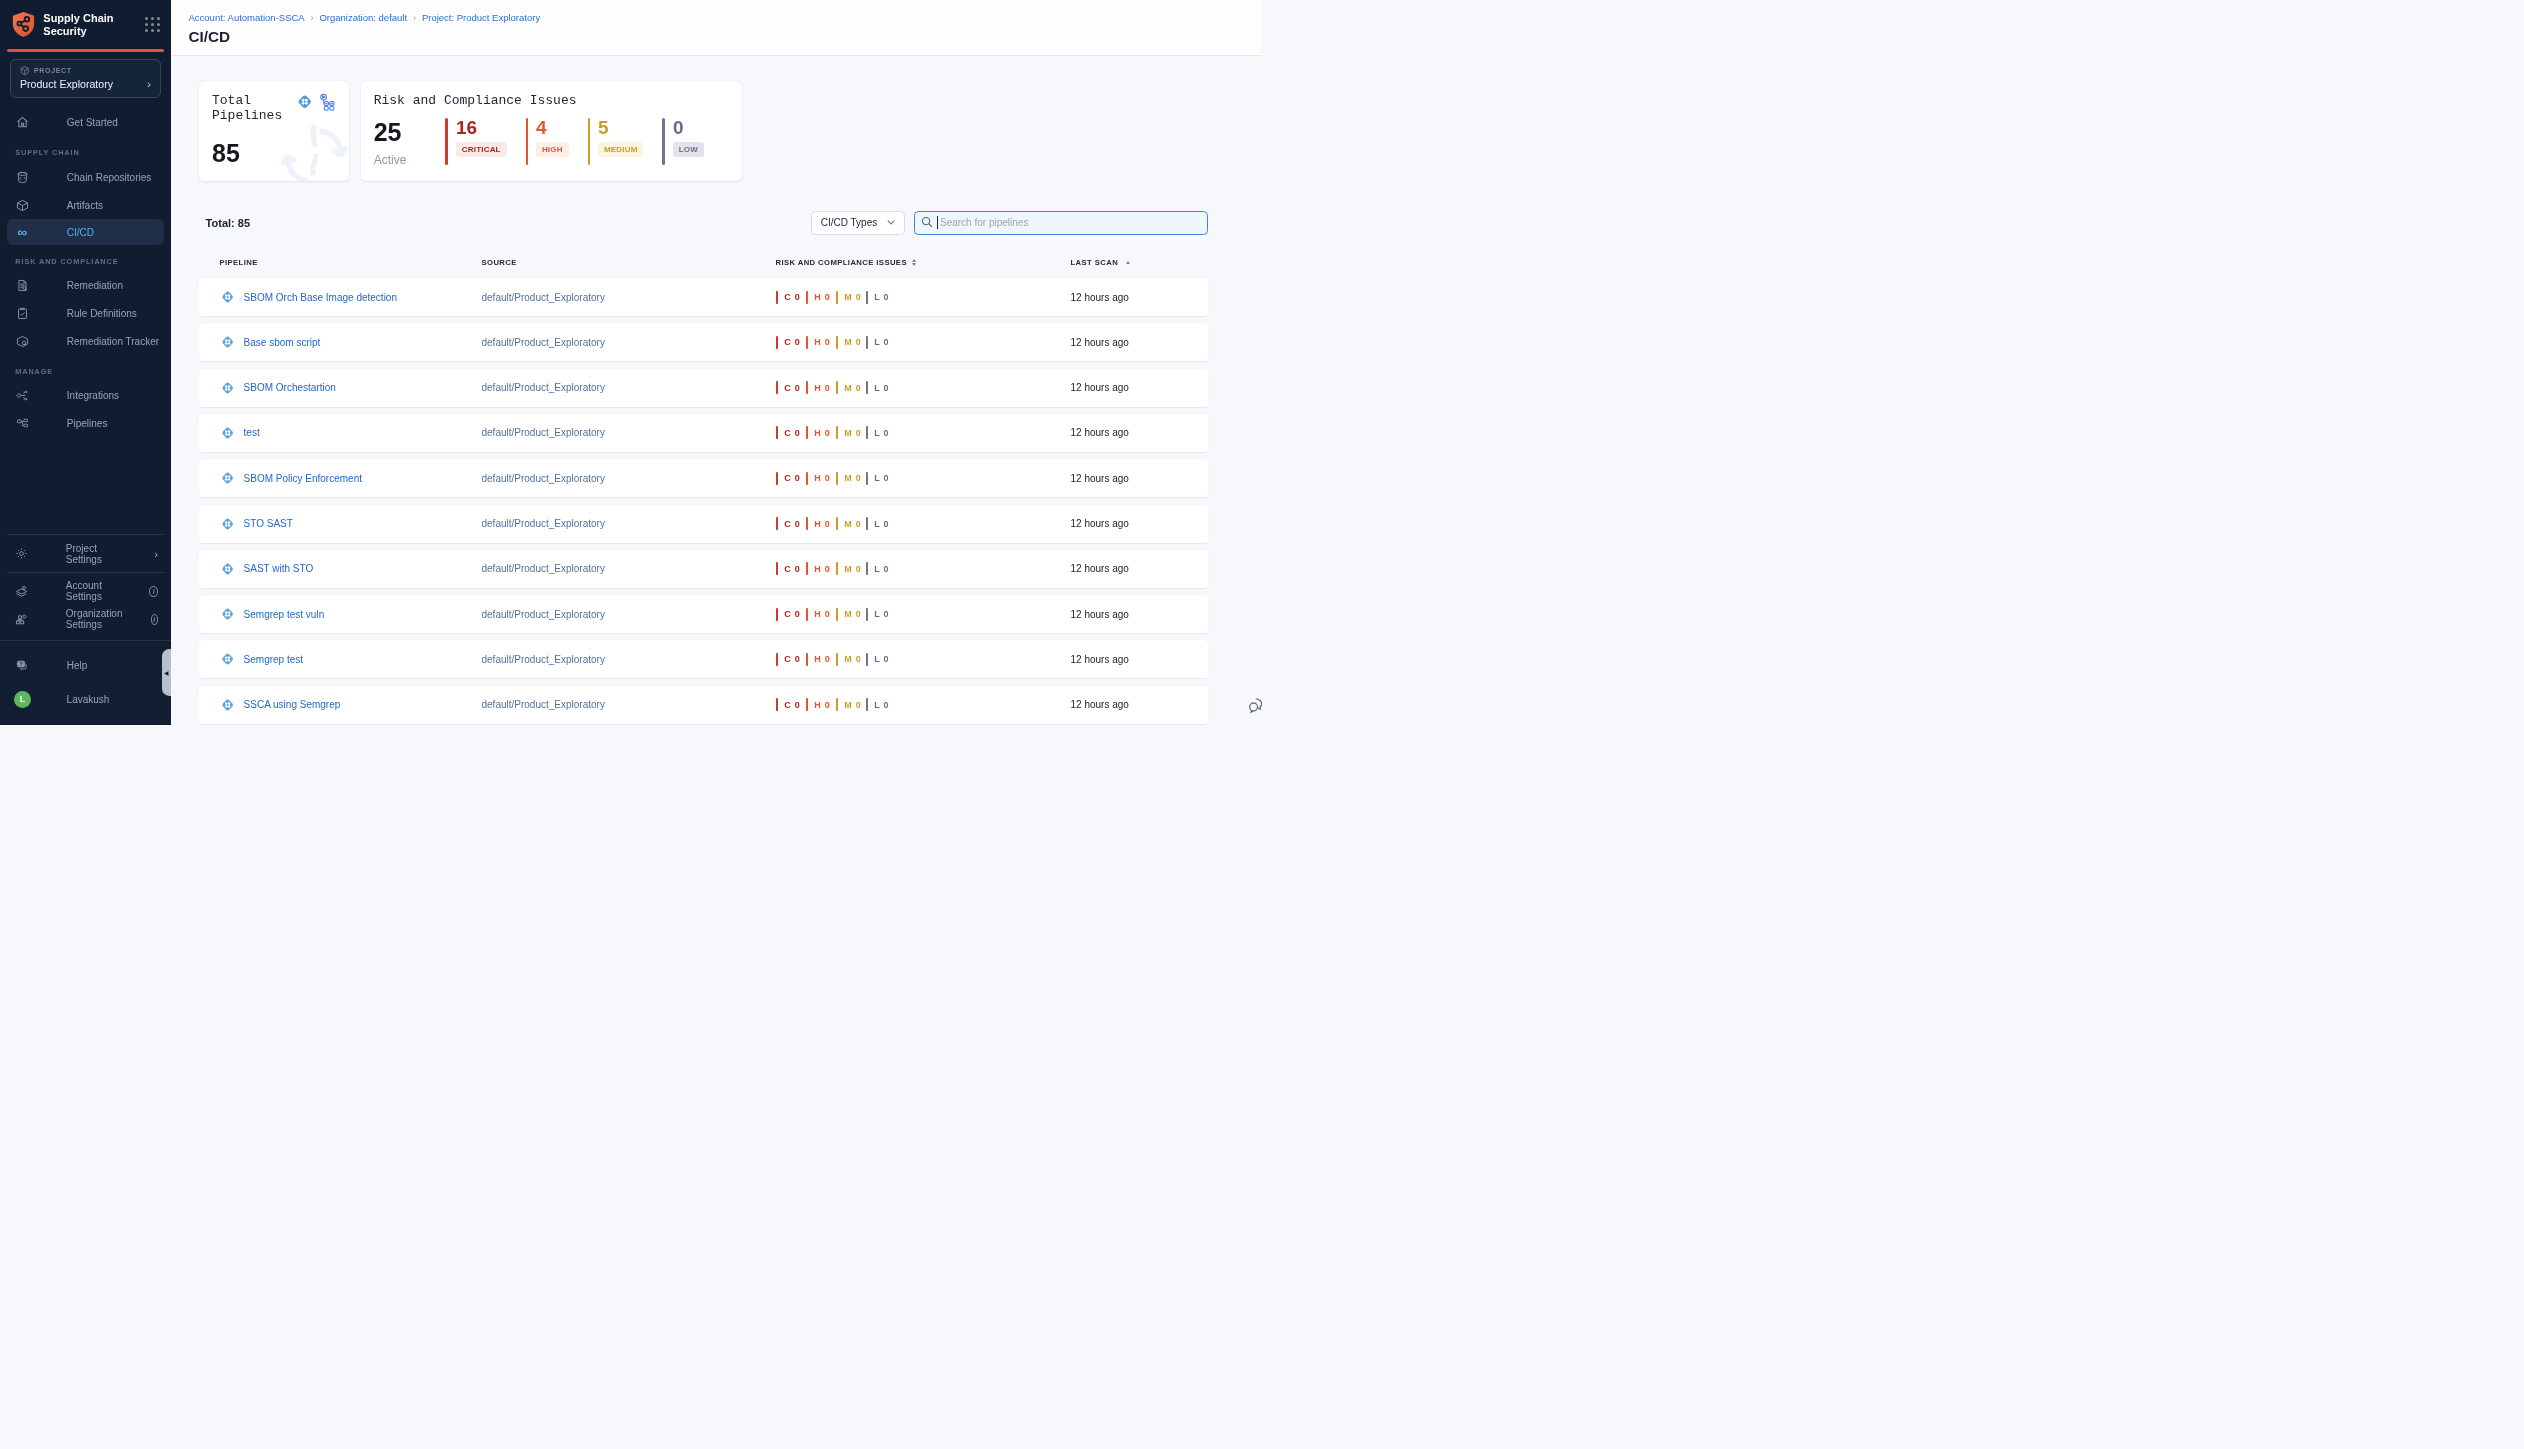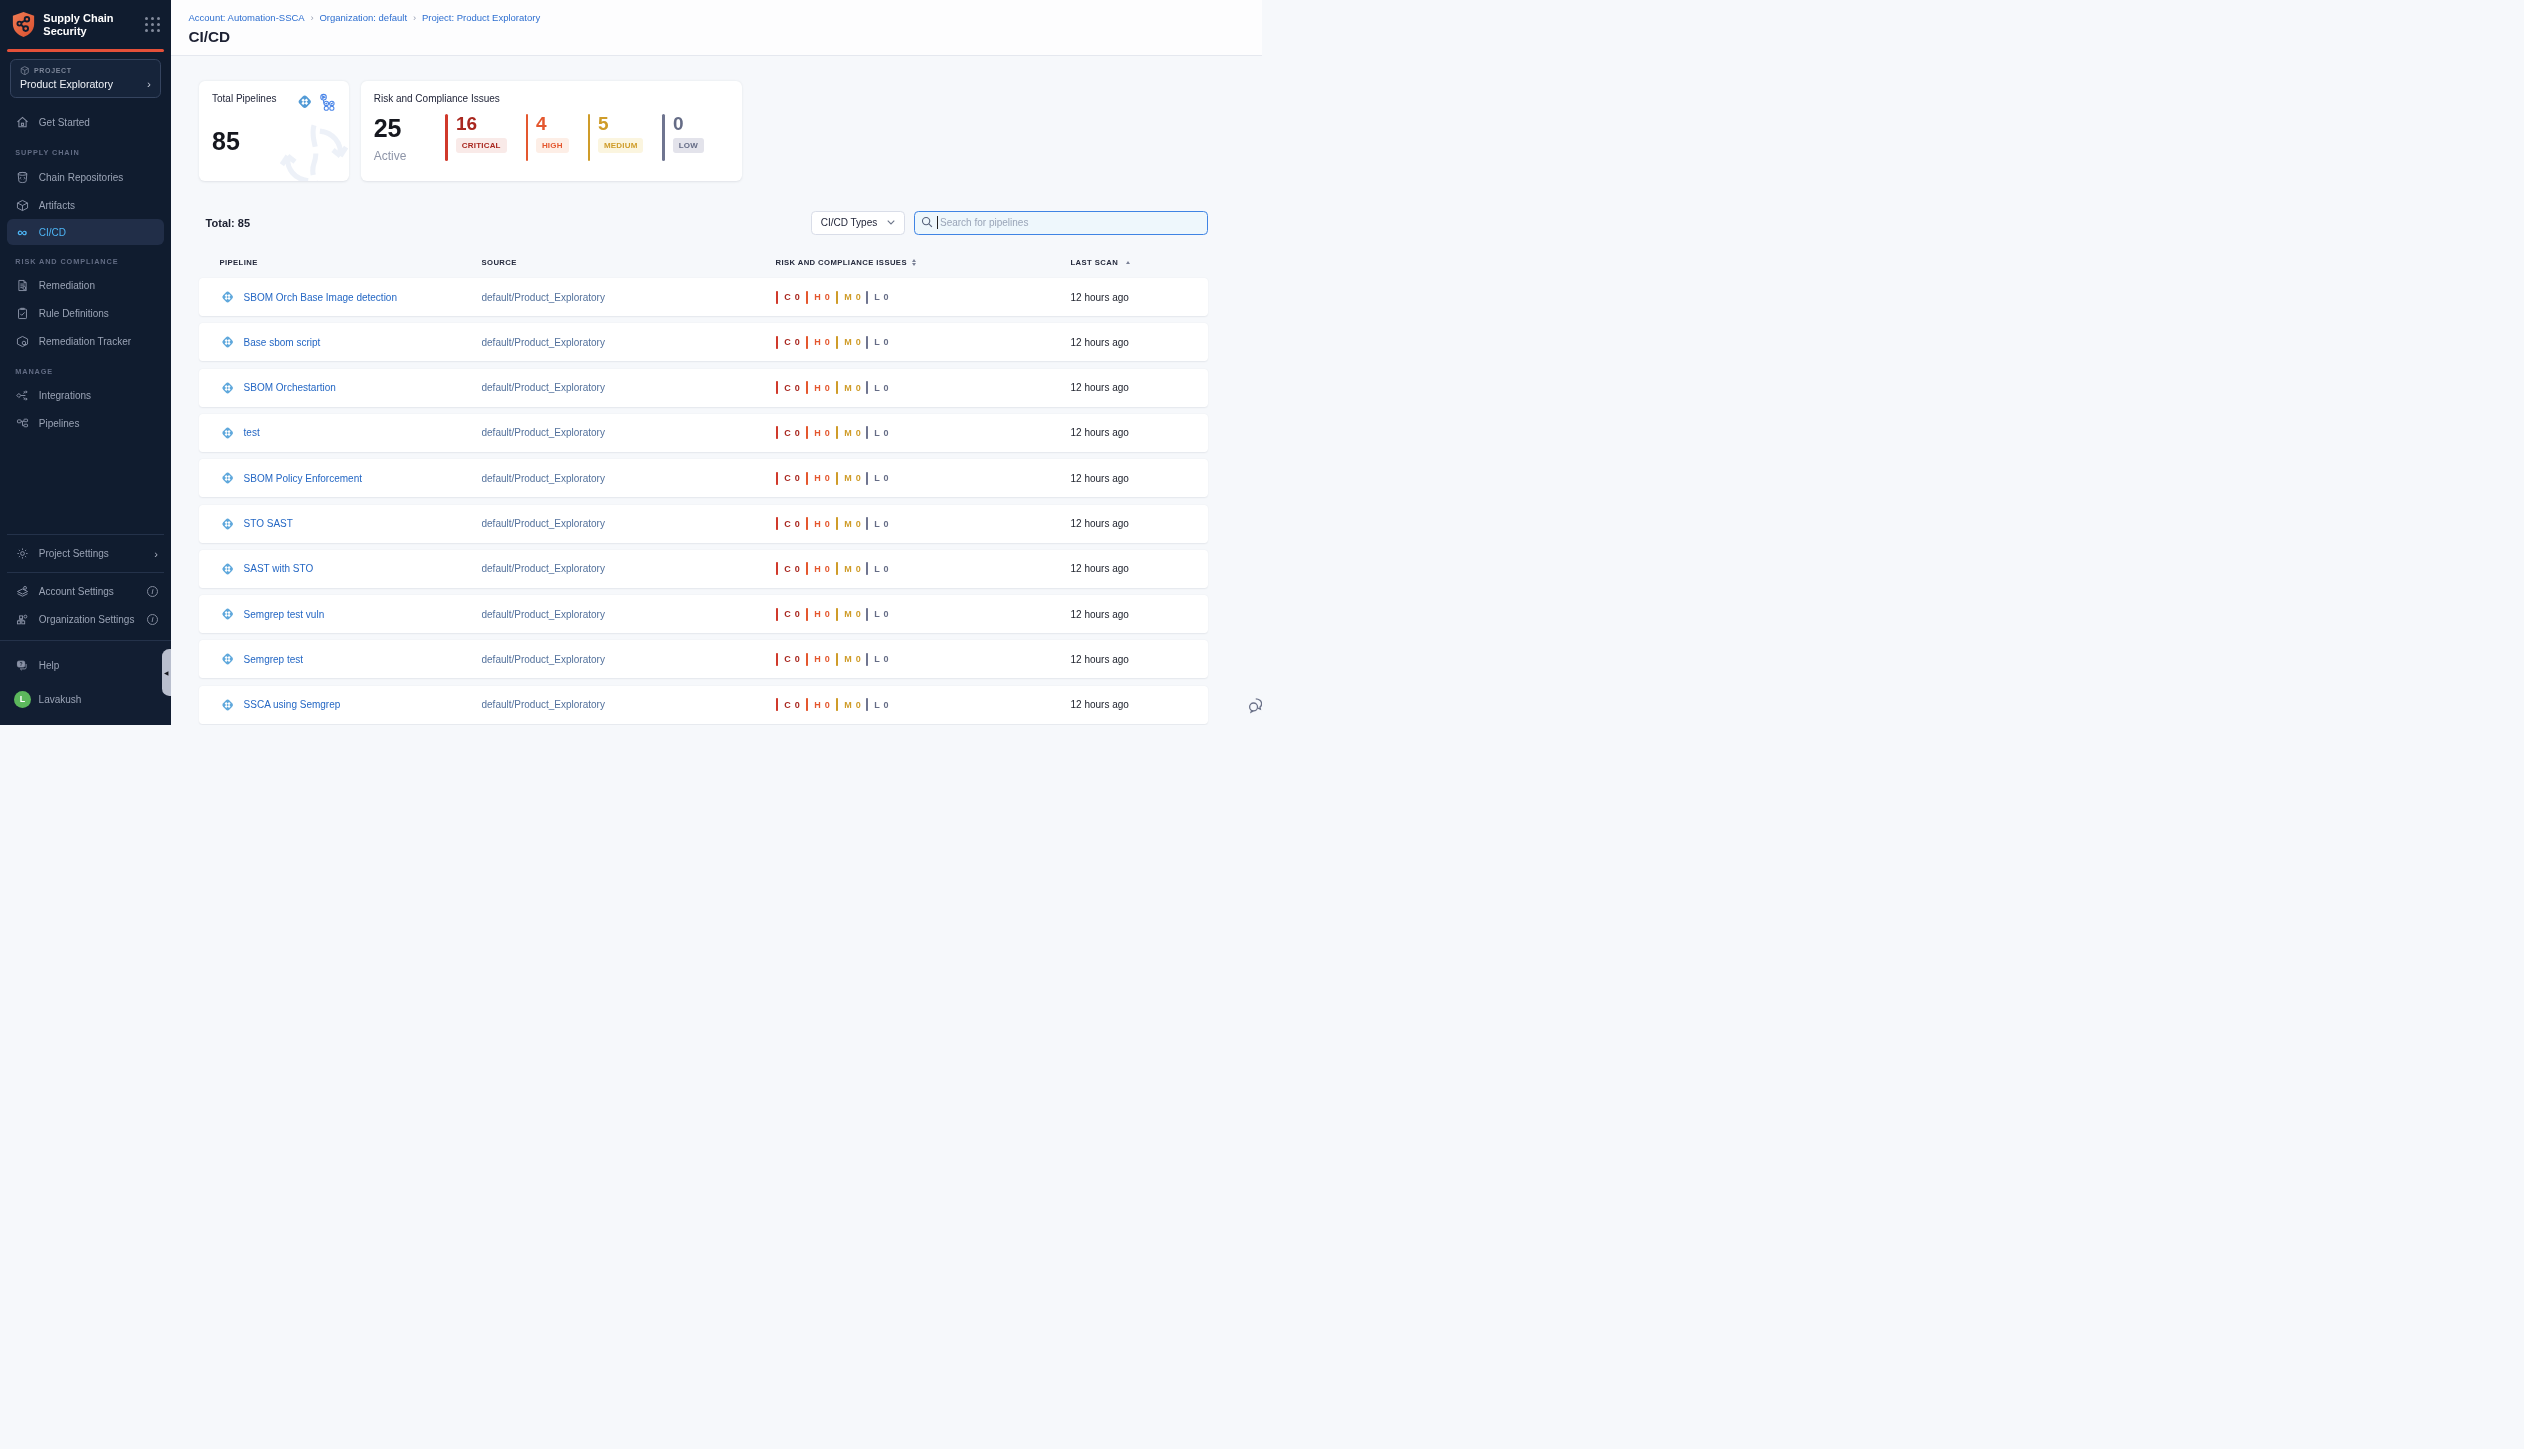--- a/index.html
+++ b/index.html
@@ -21,21 +21,21 @@
   .project-card { margin:7.3px 10.2px 0 10.2px; background:#16243a; border:0.7px solid #35445f;
     border-radius:5.8px; padding:5.8px 8.8px 7.3px 8.8px; display:flex; align-items:flex-end; cursor:pointer; }
   .project-card .pc-main { flex:1; }
   .pc-label { display:flex; align-items:center; gap:4.4px; color:#7d8699;
     font-size:7px; font-weight:bold; letter-spacing:0.7px; }
   .pc-name { color:#eef1f6; font-size:10.6px; margin-top:2.9px; }
   .pc-chev { color:#c3c9d6; font-size:11.7px; }
 
   .nav { margin-top:10.2px; flex:1; }
   .nav-item { display:flex; align-items:center; height:28px; padding-left:15.3px;
-    font-size:10px; color:#9aa3b5; cursor:pointer; }
+    font-size:10px; color:#9aa3b5; cursor:pointer;gap:28px; }
   .nav-item .nicon { width:14px; height:14px; margin-right:9.5px; color:#8b93a7;
     display:flex; align-items:center; justify-content:center; }
   .nav-item.active { background:#212e48; margin:0 7.3px; padding-left:8px;
     border-radius:5.8px; color:#4db5f5; height:26px; }
   .nav-item.active .nicon { color:#4db5f5; }
   .section-label { font-size:7.3px; letter-spacing:0.9px; color:#626c84;
     padding:11.7px 0 5.8px 15.3px; font-weight:bold; }
   .side-divider { height:0.7px; background:#24324a; margin:8.8px 0; }
   .chev-right { margin-left:auto; margin-right:13px; color:#aeb4c4; font-size:11px; }
   .info-dot { margin-left:auto; margin-right:13px; width:11px; height:11px; border-radius:50%;
@@ -59,21 +59,21 @@
   .page-title { margin-top:5.8px; font-size:15.3px; font-weight:bold; color:#1d2133; }
 
   .content { flex:1; padding:25px 0 0 28px; position:relative; }
 
   .cards-row { display:flex; gap:11.7px; }
   .card { background:#fff; border-radius:5.8px; box-shadow:0 0.7px 2.2px rgba(30,40,60,.10);
     height:100px; position:relative; overflow:hidden; }
   .card-pipelines { width:150px; padding:11.7px 13px; }
   .card-risk { width:381px; padding:11.7px 13px; display:flex; flex-direction:column; }
   .card-title-row { display:flex; align-items:flex-start; }
-  .card-title { font-size:10px; color:#22263a; }
+  .card-title { font-size:13px; color:#22263a;font-family:Liberation Mono, monospace; }
   .tp-icons { margin-left:auto; display:flex; gap:4.4px; align-items:center; }
   .big-number { font-size:25px; font-weight:bold; color:#16181f; margin-top:16px; }
   .watermark { position:absolute; right:-2.9px; bottom:-10.2px; opacity:.55; }
 
   .risk-body { display:flex; margin-top:10.2px; align-items:flex-start; }
   .active-block .big-number { margin-top:0; }
   .active-label { color:#8e95a8; font-size:12px; margin-top:5.8px; }
   .sev-group { display:flex; margin-left:39px; gap:19px; }
   .sev-item { display:flex; }
   .sev-bar { width:2.6px; border-radius:1.5px; height:47px; margin-right:8px; }

